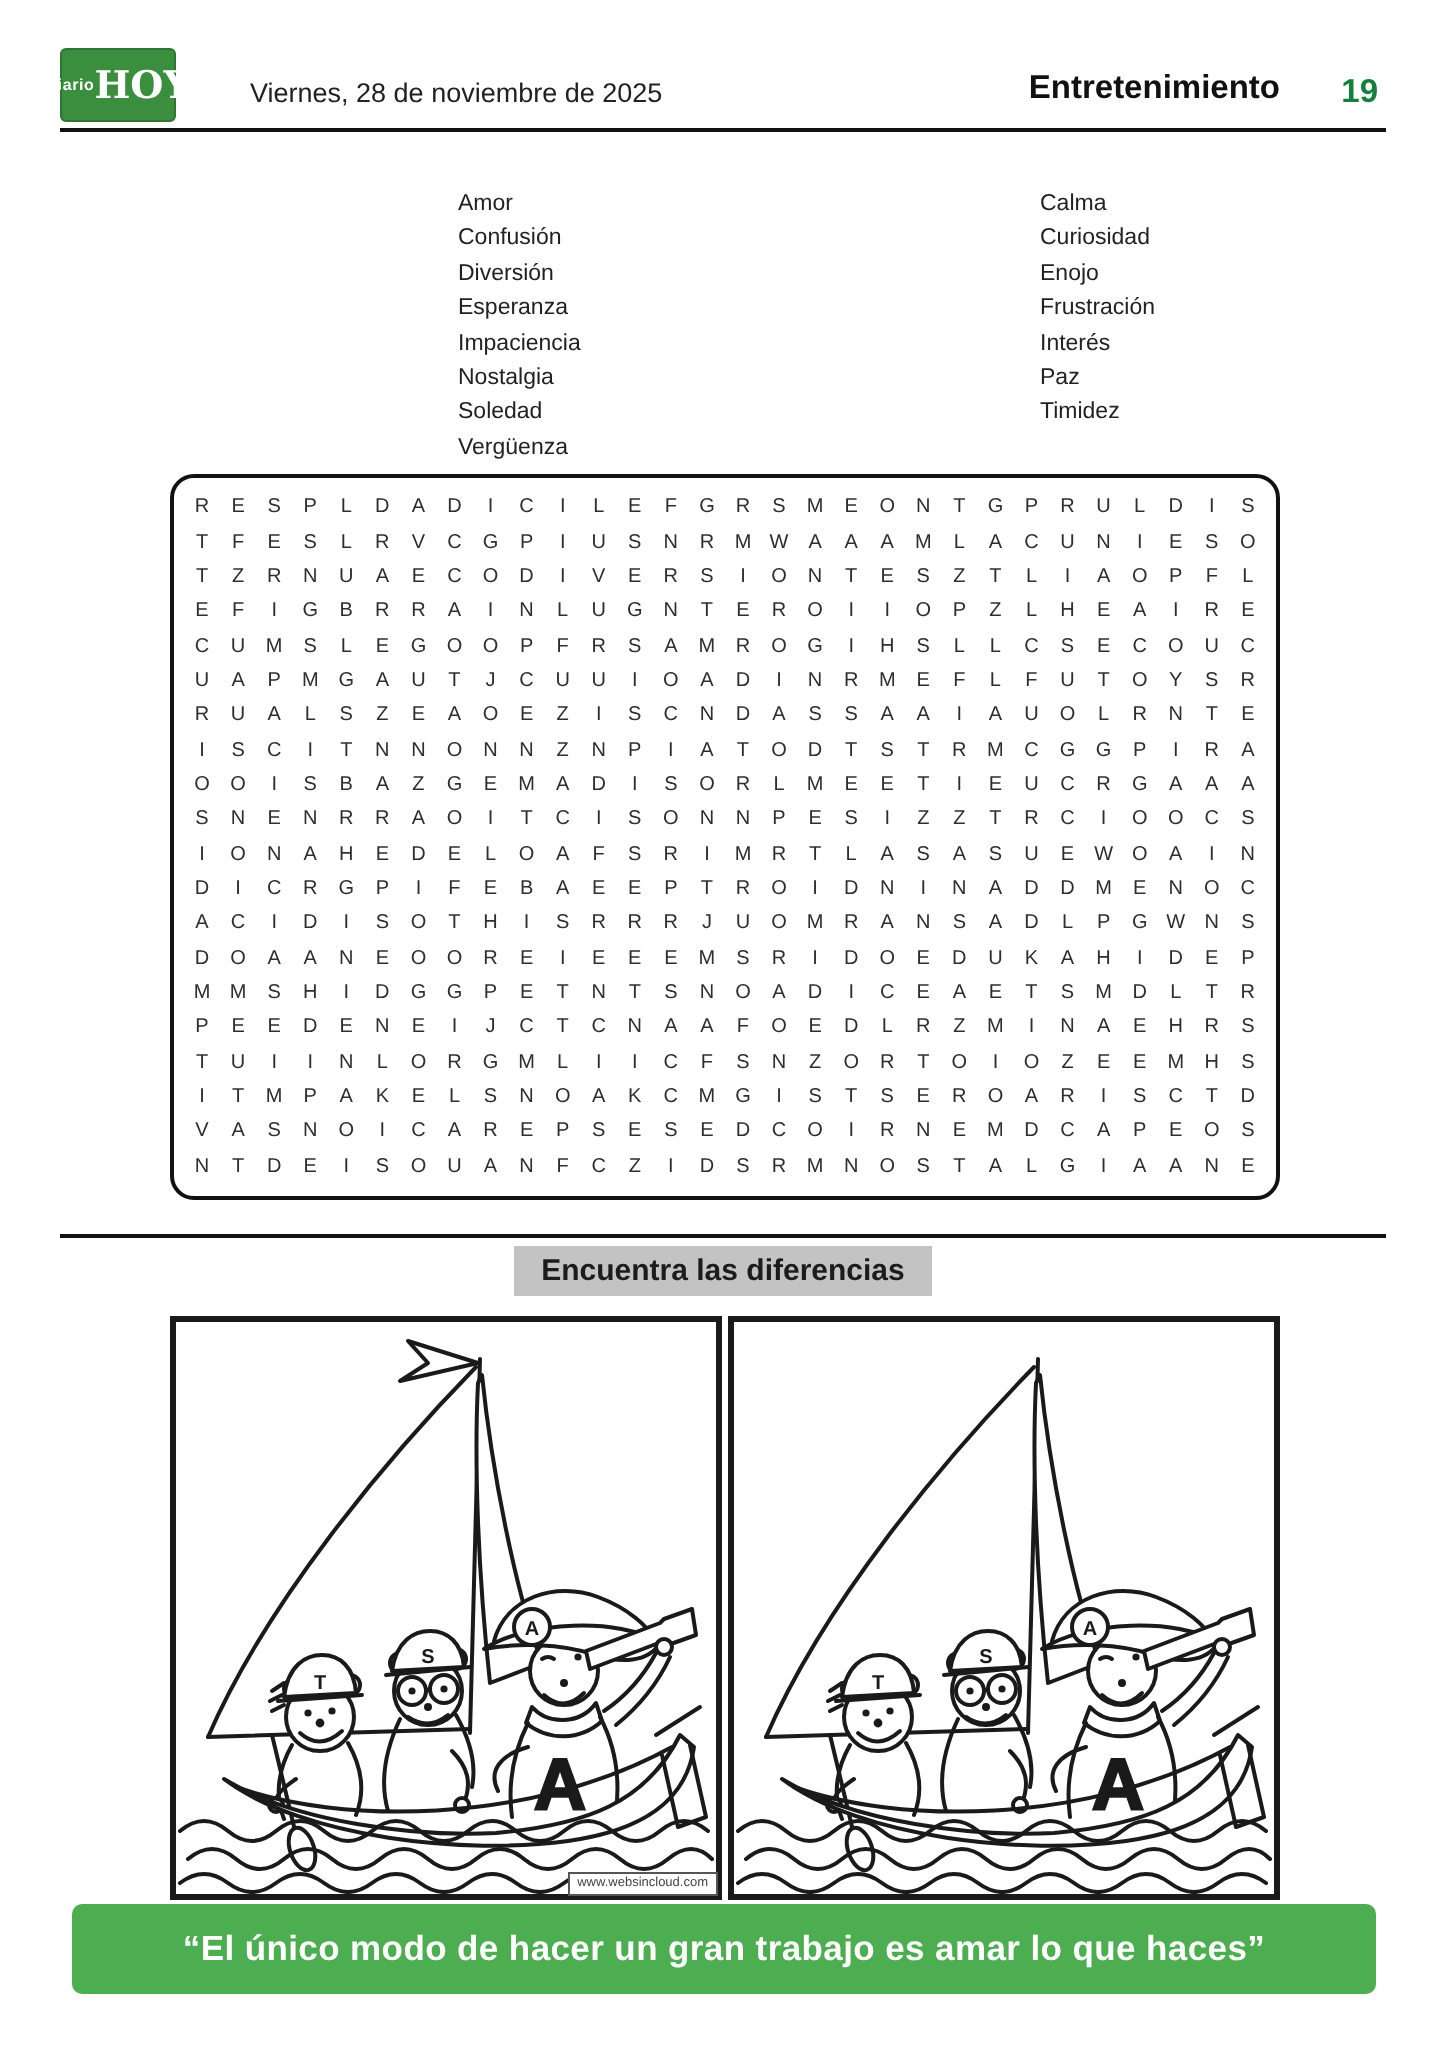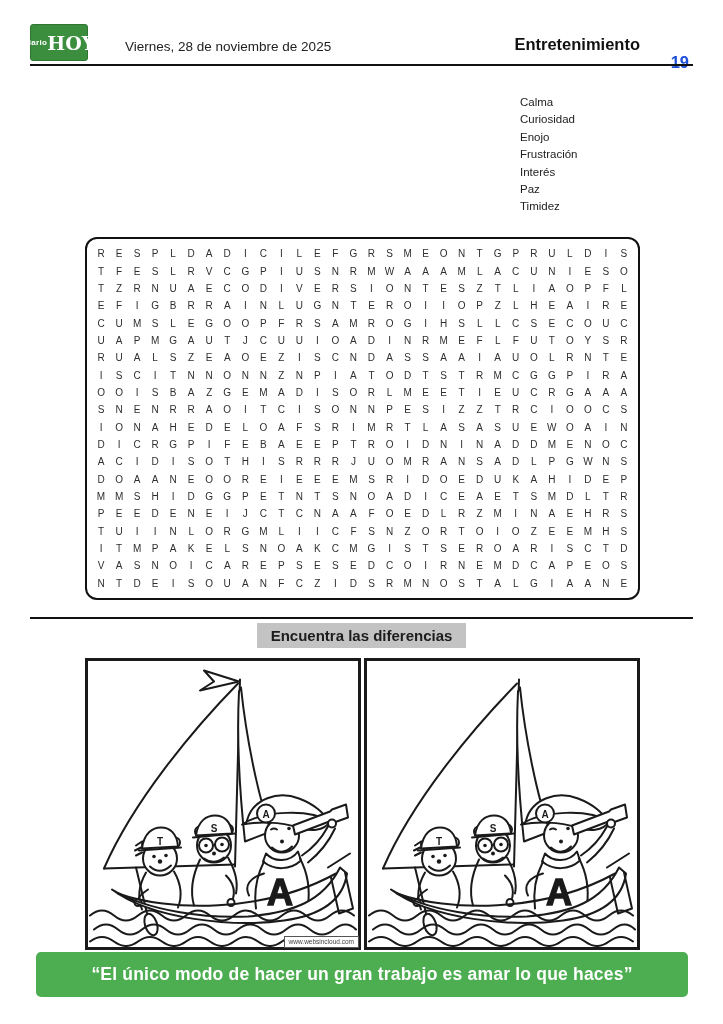--- a/index.html
+++ b/index.html
@@ -13,21 +13,21 @@
   .logo {
     position:absolute; left:30px; top:24px; width:58px; height:37px;
     background:#3a8e3e; border:1px solid #2d7531; border-radius:3px;
     display:flex; flex-direction:row; align-items:center; justify-content:center;
     color:#fff;
   }
   .logo .logo-top { font-size:8px; font-weight:bold; line-height:9px; letter-spacing:.3px; }
   .logo .logo-main { font-family:"DejaVu Serif", serif; font-weight:bold; font-size:19px; line-height:20px; }
   .date { position:absolute; left:96px; top:39px; font-size:13.5px; color:#222;margin-left:29px; }
   .section-title { position:absolute; right:83px; top:35px; font-size:16.5px; font-weight:bold; color:#111; }
-  .page-number { position:absolute; right:34px; top:53px; font-size:16.5px; font-weight:bold; color:#1d4ed8; }
+  .page-number { position:absolute; right:34px; top:37px; font-size:16.5px; font-weight:bold; color:#15803d; }
   .rule { position:absolute; left:30px; width:663px; height:2px; background:#111; }
   .rule.top { top:64px; }
   .rule.mid { top:617px; }
   
   .ws-title { position:absolute; left:0; top:70px; width:723px; text-align:center;
     font-size:15px; font-weight:bold; color:#111; }
   .words { position:absolute; top:94px; font-size:11.5px; color:#222; }
   .words .word { height:17.4px; line-height:17.4px; white-space:nowrap; }
   .words.c0 { left:85px; } .words.c1 { left:229px; } .words.c2 { left:375px; } .words.c3 { left:520px; }
   .grid-box {
@@ -65,20 +65,30 @@
 
   <div class="logo">
     <div class="logo-top">Diario</div>
     <div class="logo-main">HOY</div>
   </div>
   <div class="date">Viernes, 28 de noviembre de  2025</div>
   <div class="section-title">Entretenimiento</div>
   <div class="page-number">19</div>
   <div class="rule top"></div>
 
+  <div class="words c1">
+      <div class="word">Amor</div>
+      <div class="word">Confusión</div>
+      <div class="word">Diversión</div>
+      <div class="word">Esperanza</div>
+      <div class="word">Impaciencia</div>
+      <div class="word">Nostalgia</div>
+      <div class="word">Soledad</div>
+      <div class="word">Vergüenza</div>
+    </div>
   <div class="words c3">
       <div class="word">Calma</div>
       <div class="word">Curiosidad</div>
       <div class="word">Enojo</div>
       <div class="word">Frustración</div>
       <div class="word">Interés</div>
       <div class="word">Paz</div>
       <div class="word">Timidez</div>
     </div>
   <div class="grid-box">

